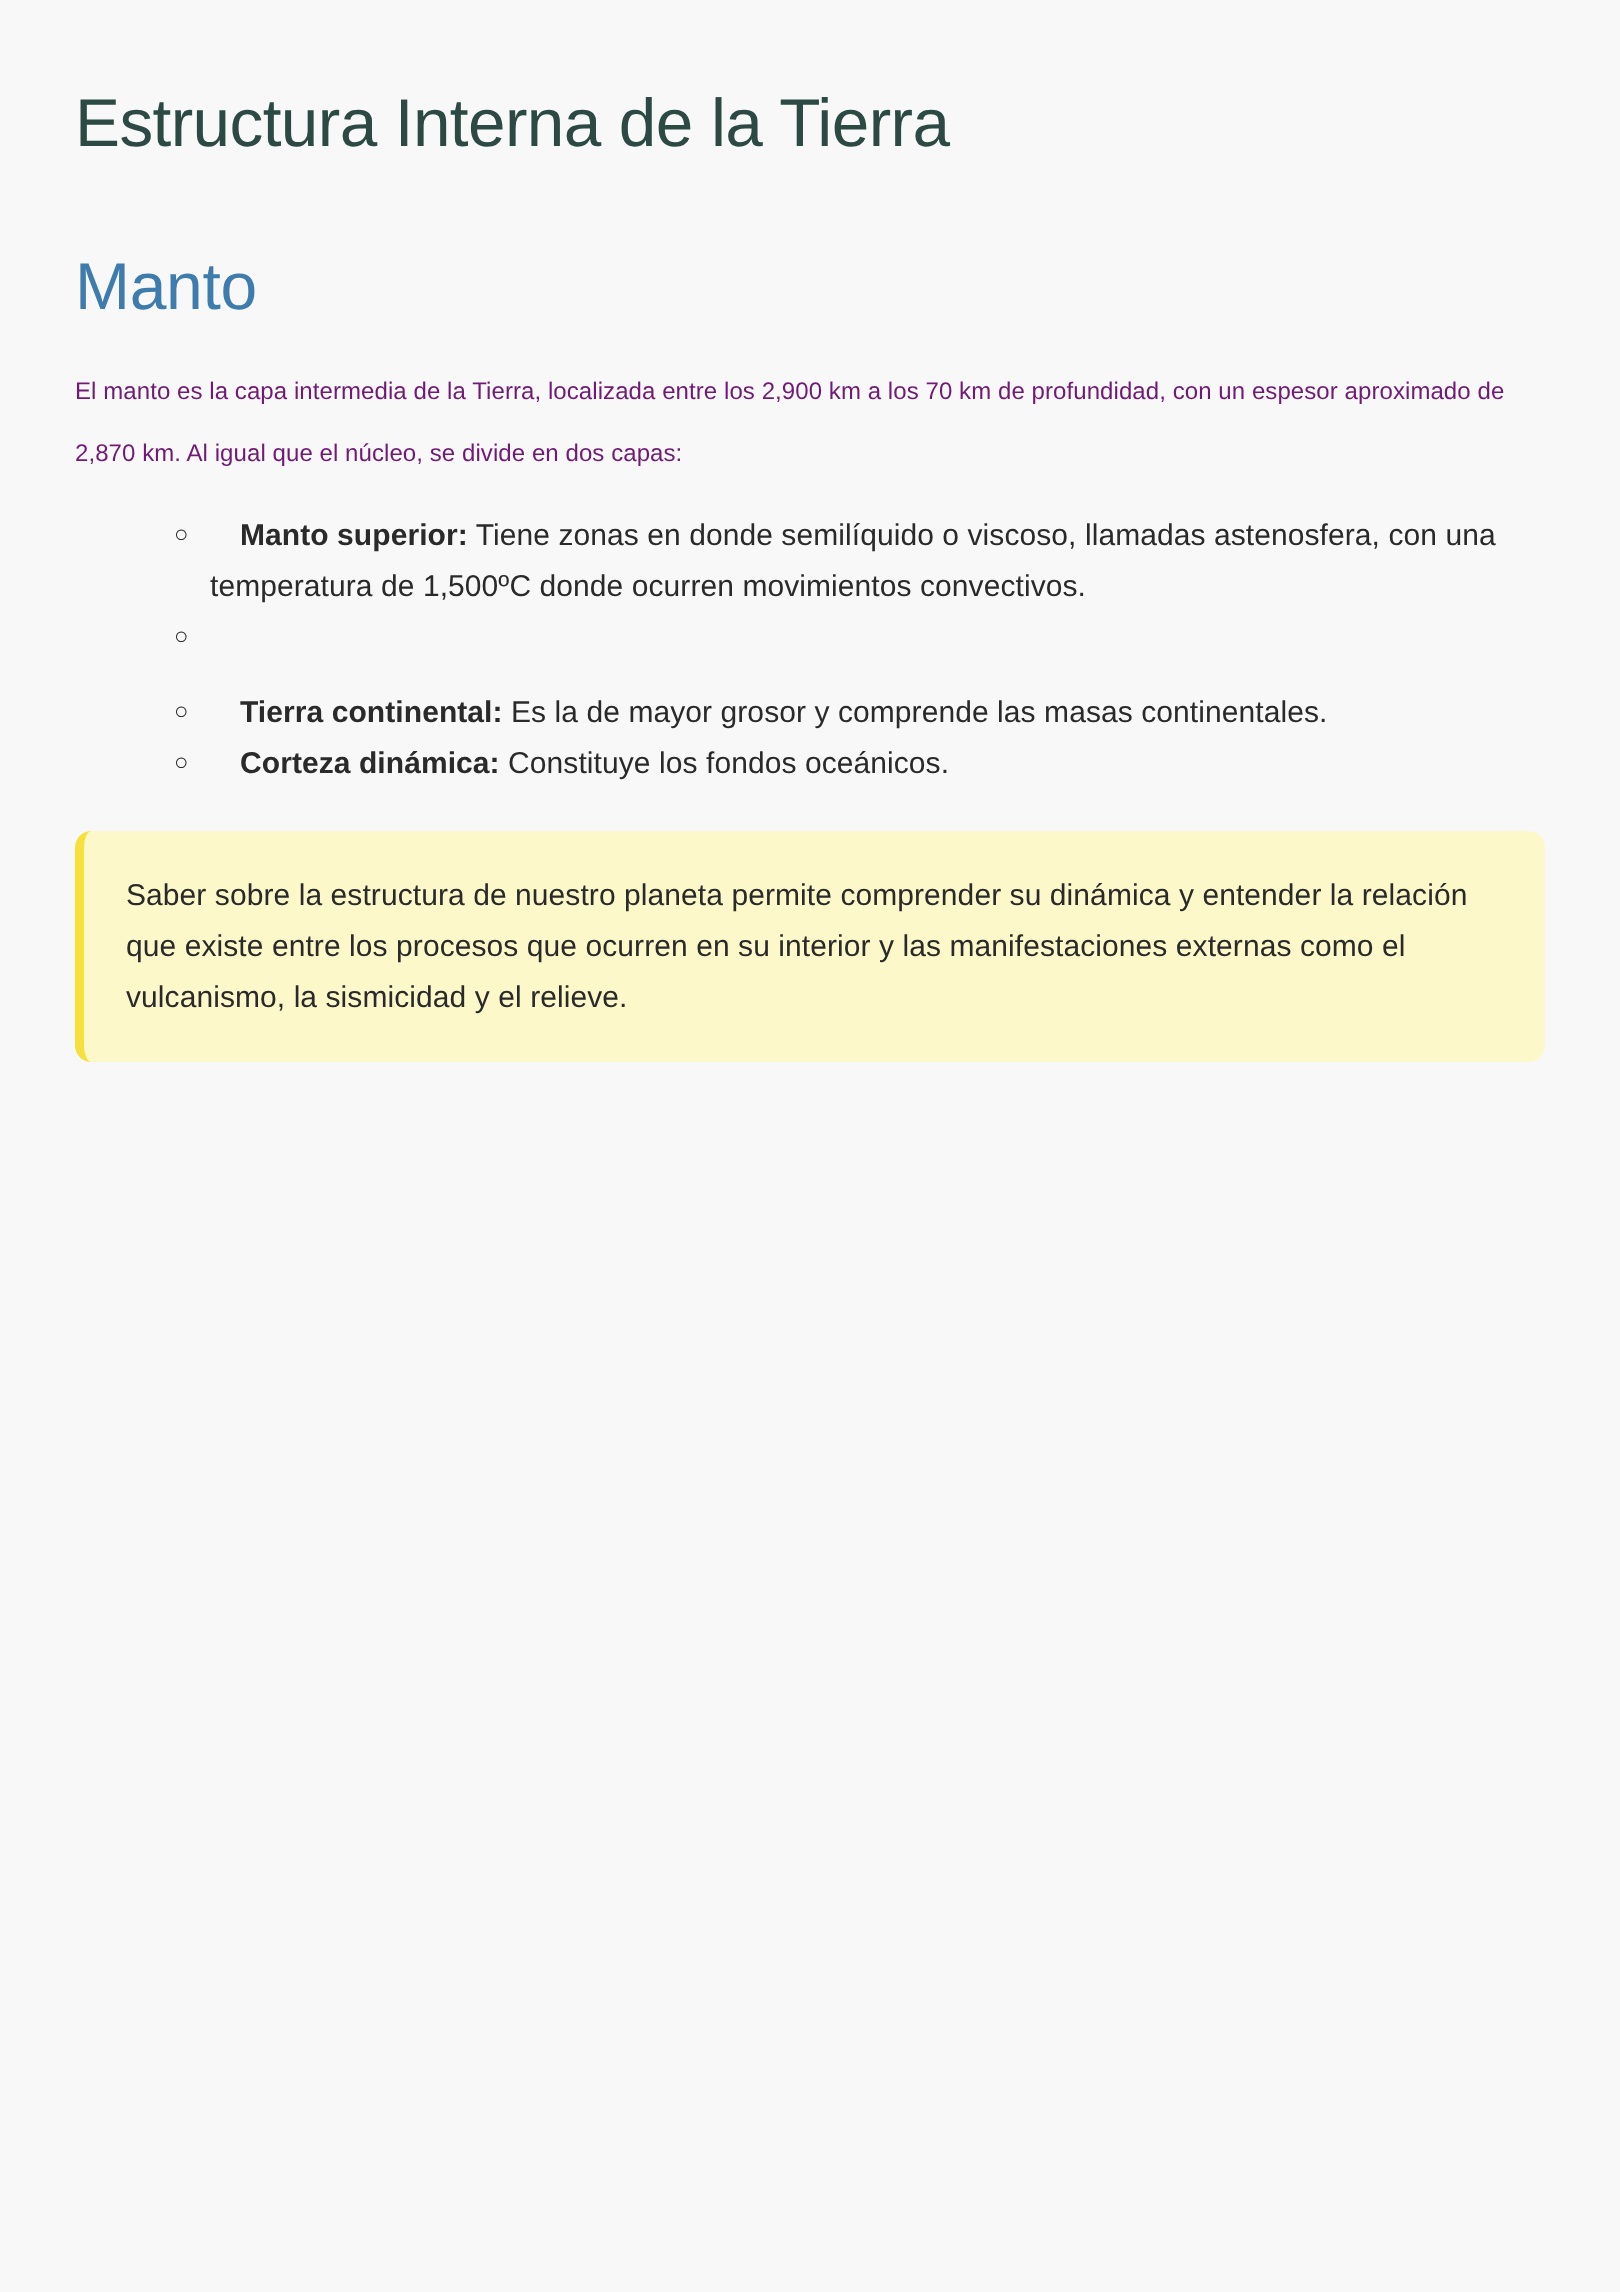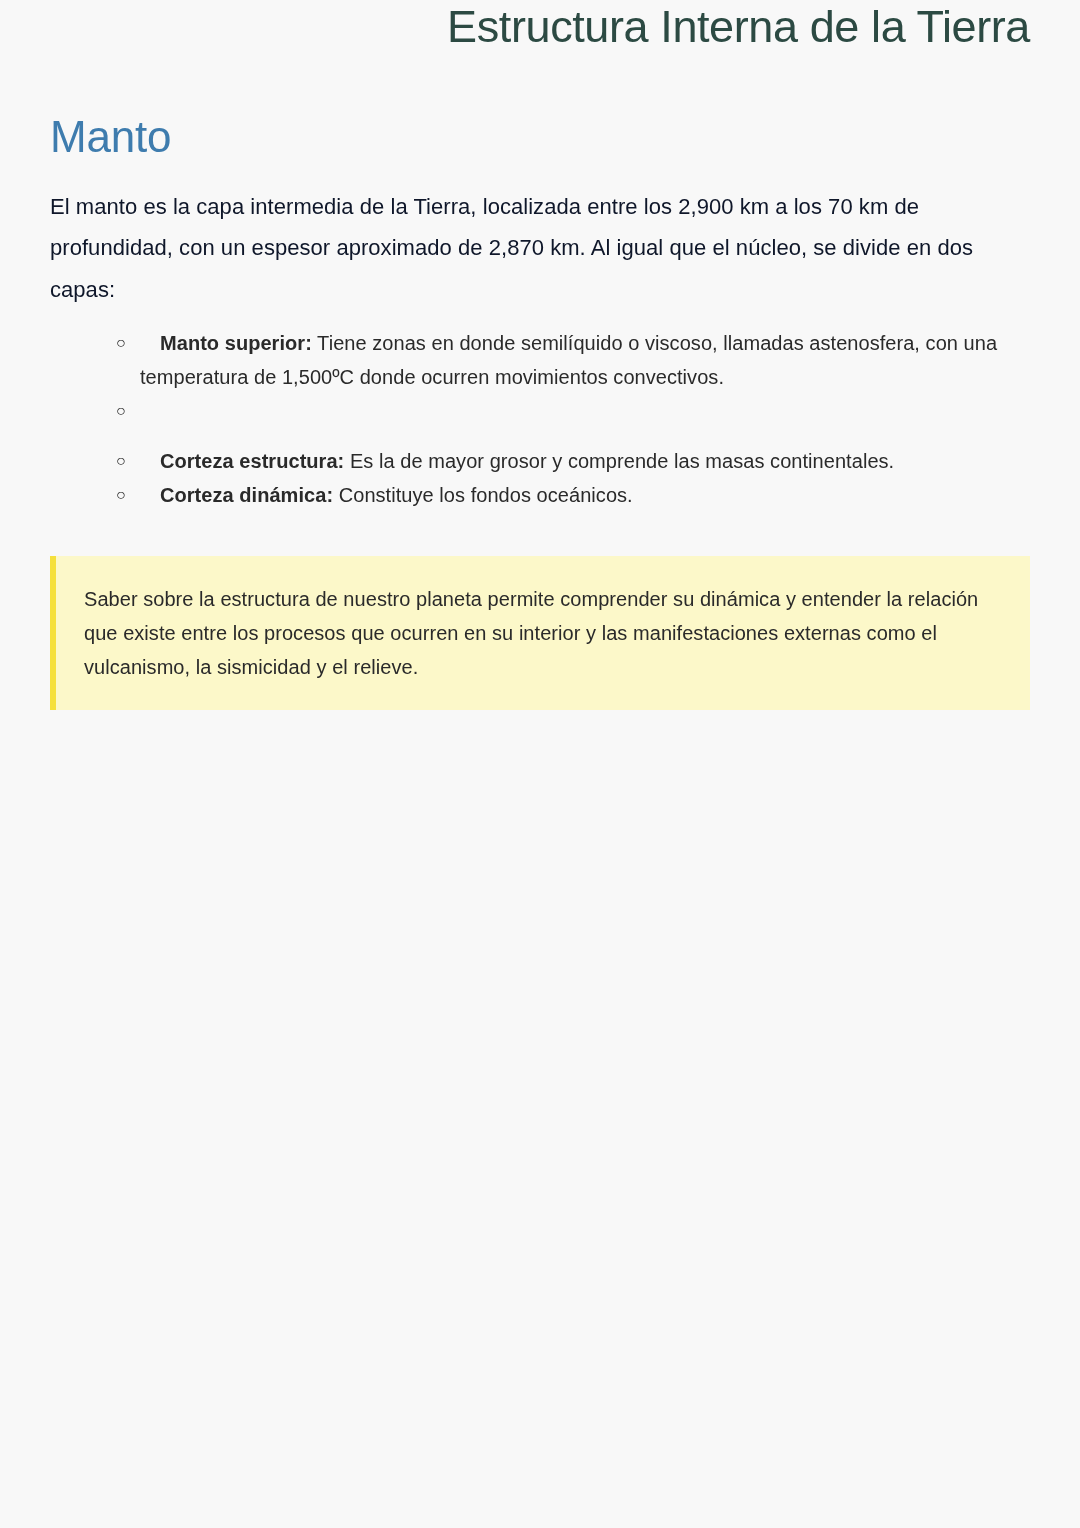--- a/index.html
+++ b/index.html
@@ -20,21 +20,22 @@
     position: relative;
     width: 1080px;
     height: 1528px;
     box-sizing: border-box;
     padding: 0 50px;
   }
 
   
   .doc-title {
     margin: 0;
-    text-align: right;
+    padding-top: 55px;
+    text-align: left;
     font-size: 45px;
     font-weight: 400;
     letter-spacing: -0.4px;
     line-height: 1.18;
     color: #2c4a43;
   }
 
   
   .section-heading {
     margin: 0;
@@ -44,23 +45,23 @@
     line-height: 1.2;
     color: #3e7cae;
   }
   .section-heading.manto { padding-top: 58px; }
   .section-heading.corteza { padding-top: 50px; }
 
   
   .body-paragraph {
     margin: 0;
     padding-top: 22px;
-    font-size: 22px;
+    font-size: 16px;
     line-height: 41.5px;
-    color: #0f172a;
+    color: #701a75;
     max-width: 985px;
     letter-spacing: 0.05px;
   }
 
   
   .bullet-list {
     margin: 0;
     padding-top: 16px;
     padding-left: 0;
     list-style: none;
@@ -82,26 +83,27 @@
     line-height: 34px;
     color: #2a2a2a;
   }
   .bullet-item .lead-term {
     font-weight: bold;
     margin-left: 20px;
   }
 
   
   .callout {
-    margin-top: 44px;
+    margin-top: 28px;
     background: #fcf8c9;
     border-left: 6px solid #f5e03c;
     padding: 26px 24px 26px 28px;
     box-sizing: border-box;
     width: 980px;
+    border-radius: 11px;
   }
   .callout-text {
     margin: 0;
     font-size: 20px;
     line-height: 34px;
     color: #2a2a2a;
     letter-spacing: 0.05px;
   }
 </style>
 </head>
@@ -124,21 +126,21 @@
       <span class="marker">○</span>
       <span class="lead-term"></span>
     </li>
   </ul>
 
 
 
   <ul class="bullet-list">
     <li class="bullet-item">
       <span class="marker">○</span>
-      <span class="lead-term">Corteza estructura:</span><span> Es la de mayor grosor y comprende las masas continentales.</span>
+      <span class="lead-term">Tierra continental:</span><span> Es la de mayor grosor y comprende las masas continentales.</span>
     </li>
     <li class="bullet-item">
       <span class="marker">○</span>
       <span class="lead-term">Corteza dinámica:</span><span> Constituye los fondos oceánicos.</span>
     </li>
   </ul>
 
   <div class="callout">
     <p class="callout-text">Saber sobre la estructura de nuestro planeta permite comprender su dinámica y entender la relación que existe entre los procesos que ocurren en su interior y las manifestaciones externas como el vulcanismo, la sismicidad y el relieve.</p>
   </div>

